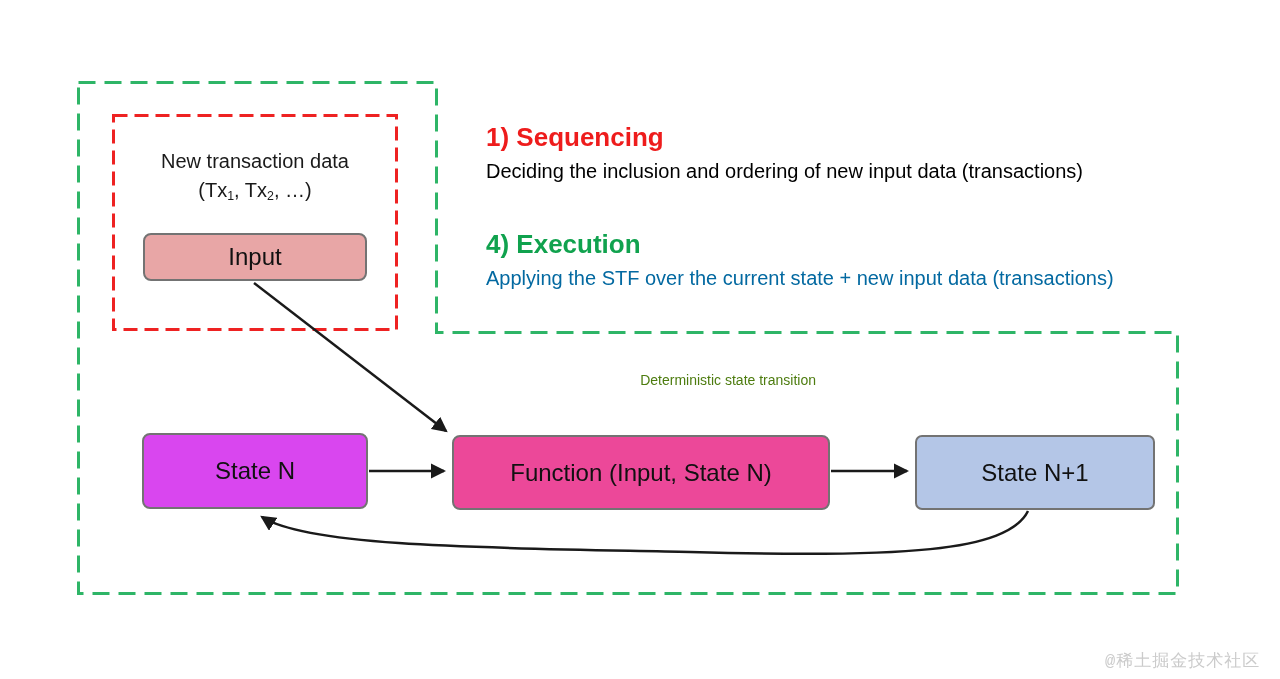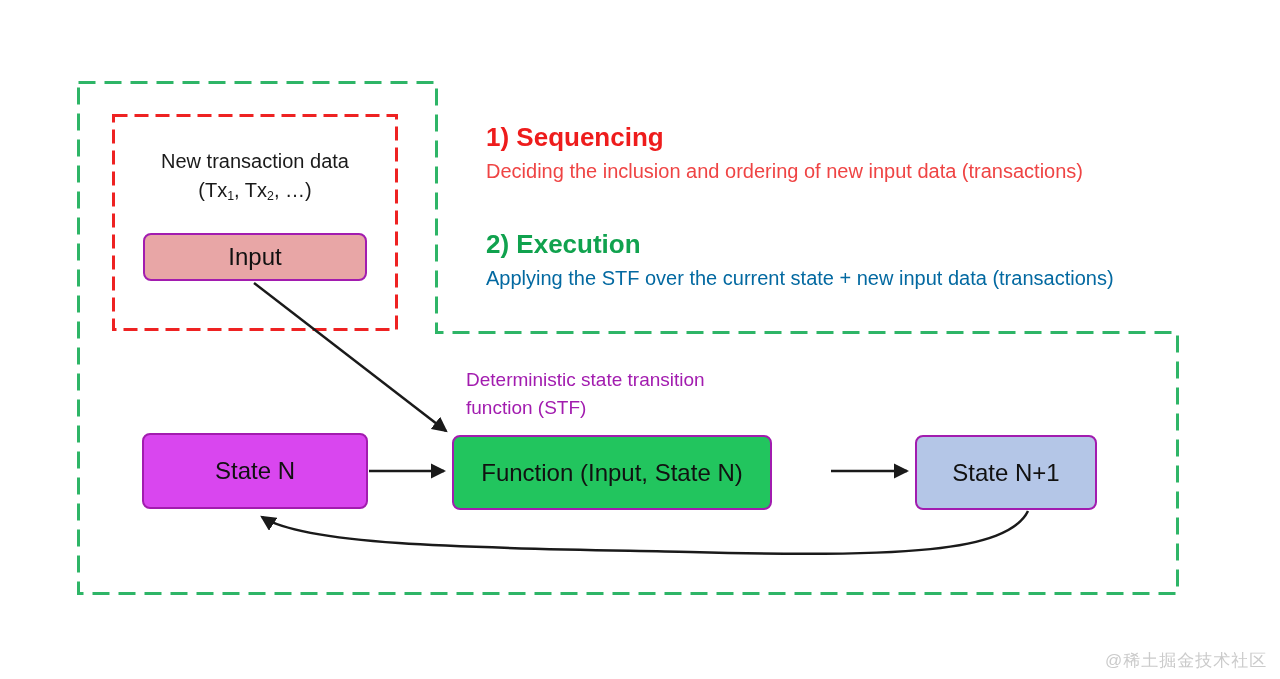--- a/index.html
+++ b/index.html
@@ -31,66 +31,67 @@
     color: #1a1a1a;
   }
   .tx-note sub {
     font-size: 0.62em;
     vertical-align: -0.25em;
   }
 
   
   .box {
     position: absolute;
-    border: 2px solid #a21caf;
+    border: 2px solid #737373;
     border-radius: 8px;
     display: flex;
     align-items: center;
     justify-content: center;
     font-size: 24px;
     color: #111111;
     box-sizing: border-box;
   }
   .box.input   { left: 143px; top: 233px; width: 224px; height: 48px; background: #e8a6a6; }
   .box.state-n { left: 142px; top: 433px; width: 226px; height: 76px; background: #d946ef; }
-  .box.func    { left: 452px; top: 435px; width: 320px; height: 75px; background: #22c55e; }
-  .box.state-n1{ left: 915px; top: 435px; width: 182px; height: 75px; background: #b4c6e7; }
+  .box.func    { left: 452px; top: 435px; width: 378px; height: 75px; background: #ec4899; }
+  .box.state-n1{ left: 915px; top: 435px; width: 240px; height: 75px; background: #b4c6e7; border-radius: 7px; }
 
   
   .heading {
     left: 486px; width: 700px;
     font-size: 26px;
     font-weight: bold;
     line-height: 30px;
   }
   .heading.red   { top: 122px; color: #ee1c1c; }
   .heading.green { top: 229px; color: #10a24e; }
   .subtext {
     left: 486px; width: 720px;
     font-size: 20px;
     line-height: 26px;
   }
-  .subtext.red   { top: 158px; color: #ef4444; }
+  .subtext.red   { top: 158px; color: #000000; }
   .subtext.green { top: 265px; color: #0369a1; }
 
   
   .stf-label {
     left: 466px; top: 366px; width: 350px;
-    text-align: left;
-    font-size: 19px;
+    text-align: right;
+    font-size: 14px;
     line-height: 28px;
-    color: #a21caf;
+    color: #4d7c0f;
   }
 
   .watermark {
     left: 1105px; top: 649px; width: 165px;
     font-size: 17px;
     color: #cbcbcb;
     letter-spacing: 1px;
     white-space: nowrap;
+    font-family: Liberation Mono, monospace;
   }
 </style>
 </head>
 <body>
 
 <div class="stage">
 
   <svg class="overlay" viewBox="0 0 1280 679" xmlns="http://www.w3.org/2000/svg">
     <defs>
       <marker id="arrowhead" viewBox="0 0 10 10" refX="8.6" refY="5" markerWidth="6.2" markerHeight="6.2" orient="auto-start-reverse">
@@ -115,26 +116,25 @@
     <div>New transaction data</div>
     <div>
       <span>(Tx</span><sub>1</sub><span>, Tx</span><sub>2</sub><span>, …)</span>
     </div>
   </div>
 
   <div class="box input">Input</div>
 
   <div class="abs heading red">1) Sequencing</div>
   <div class="abs subtext red">Deciding the inclusion and ordering of new input data (transactions)</div>
-  <div class="abs heading green">2) Execution</div>
+  <div class="abs heading green">4) Execution</div>
   <div class="abs subtext green">Applying the STF over the current state + new input data (transactions)</div>
 
   <div class="abs stf-label">
     <div>Deterministic state transition</div>
-    <div>function (STF)</div>
   </div>
 
   <div class="box state-n">State N</div>
   <div class="box func">Function (Input, State N)</div>
   <div class="box state-n1">State N+1</div>
 
   <div class="abs watermark">@稀土掘金技术社区</div>
 </div>
 
 </body></html>

